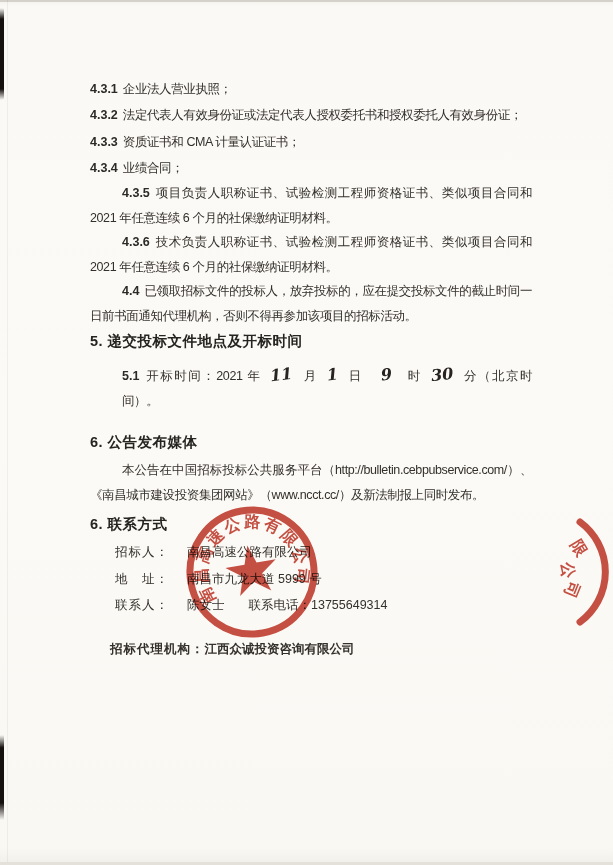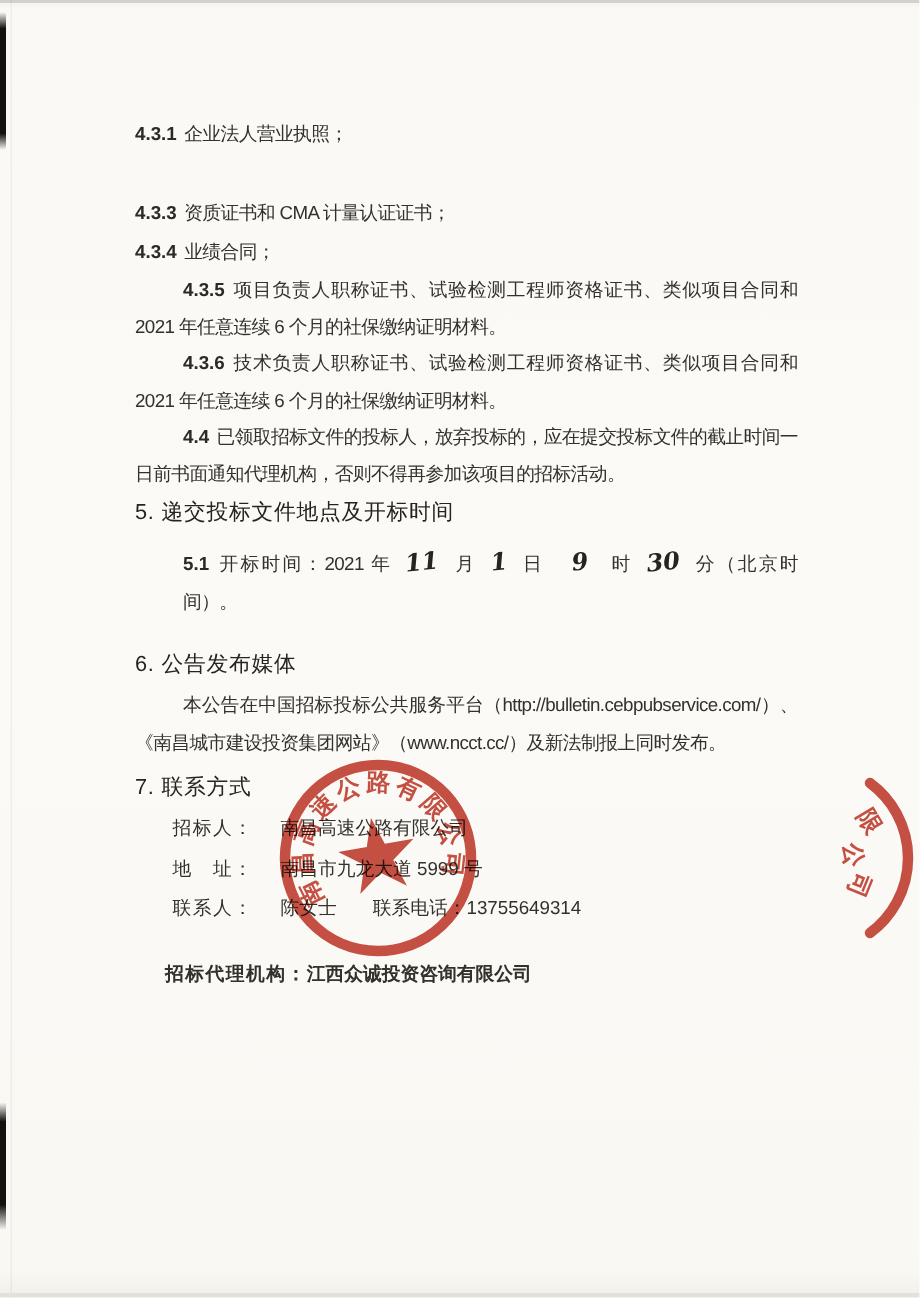--- a/index.html
+++ b/index.html
@@ -27,21 +27,21 @@
   
   .para{
     position:absolute; left:90px; width:442px;
     font-size:12.5px; line-height:25px; letter-spacing:-0.4px;
     text-align:justify; color:#34312c;
   }
   .para .num{ font-weight:bold; letter-spacing:0; margin-right:5px; color:#2c2a26; }
   .indent{ text-indent:32px; }
   .heading{
     position:absolute; left:90px;
-    font-size:14.5px; font-weight:normal; color:#262420; letter-spacing:0.5px;
+    font-size:14.5px; font-weight:bold; color:#262420; letter-spacing:0.5px;
   }
   .row{ position:absolute; font-size:12.5px; color:#34312c; white-space:nowrap; }
   .row .lbl{ letter-spacing:1px;text-align:center; }
   .row .val{ margin-left:18px; }
   .hw{
     display:inline-block; font-family:"DejaVu Serif","Liberation Serif",serif;
     font-style:italic; font-weight:bold; font-size:16px; color:#262320;
     transform:rotate(-6deg); margin:0 9px; letter-spacing:0;
   }
   .gap-wide{ margin:0 14px 0 18px; }
@@ -56,35 +56,36 @@
 
 <div class="page">
 
   <div class="top-edge"></div>
   <div class="left-faint-line"></div>
   <div class="edge-strip strip-top-left"></div>
   <div class="edge-strip strip-bottom-left"></div>
   <div class="bottom-edge"></div>
 
   <p class="para" style="top:77px"><span class="num">4.3.1</span><span>企业法人营业执照；</span></p>
+  <p class="para" style="top:103px"><span class="num">4.3.2</span><span>法定代表人有效身份证或法定代表人授权委托书和授权委托人有效身份证；</span></p>
   <p class="para" style="top:130px"><span class="num">4.3.3</span><span>资质证书和 CMA 计量认证证书；</span></p>
   <p class="para" style="top:156px"><span class="num">4.3.4</span><span>业绩合同；</span></p>
   <p class="para indent" style="top:181px"><span class="num">4.3.5</span><span>项目负责人职称证书、试验检测工程师资格证书、类似项目合同和 2021 年任意连续 6 个月的社保缴纳证明材料。</span></p>
   <p class="para indent" style="top:230px"><span class="num">4.3.6</span><span>技术负责人职称证书、试验检测工程师资格证书、类似项目合同和 2021 年任意连续 6 个月的社保缴纳证明材料。</span></p>
   <p class="para indent" style="top:279px"><span class="num">4.4</span><span>已领取招标文件的投标人，放弃投标的，应在提交投标文件的截止时间一日前书面通知代理机构，否则不得再参加该项目的招标活动。</span></p>
 
   <h2 class="heading" style="top:332px">5. 递交投标文件地点及开标时间</h2>
   <p class="para" style="top:362px; text-indent:0; padding-left:32px;">
     <span class="num">5.1</span><span>开标时间：2021 年</span><span class="hw">11</span><span>月</span><span class="hw">1</span><span>日</span><span class="hw gap-wide">9</span><span>时</span><span class="hw">30</span><span>分（北京时间）。</span>
   </p>
 
   <h2 class="heading" style="top:433px">6. 公告发布媒体</h2>
   <p class="para indent" style="top:458px">本公告在中国招标投标公共服务平台（http://bulletin.cebpubservice.com/）、《南昌城市建设投资集团网站》（www.ncct.cc/）及新法制报上同时发布。</p>
 
-  <h2 class="heading" style="top:515px">7. 联系方式</h2>
+  <h2 class="heading" style="top:515px">6. 联系方式</h2>
 
   <div class="row" style="top:544px; left:115px;">
     <span class="lbl">招标人：</span><span class="val">南昌高速公路有限公司</span>
   </div>
   <div class="row" style="top:571px; left:115px;">
     <span class="lbl">地　址：</span><span class="val">南昌市九龙大道 5999 号</span>
   </div>
   <div class="row" style="top:597px; left:115px;">
     <span class="lbl">联系人：</span><span class="val">陈女士</span><span style="margin-left:24px;">联系电话：</span><span>13755649314</span>
   </div>

